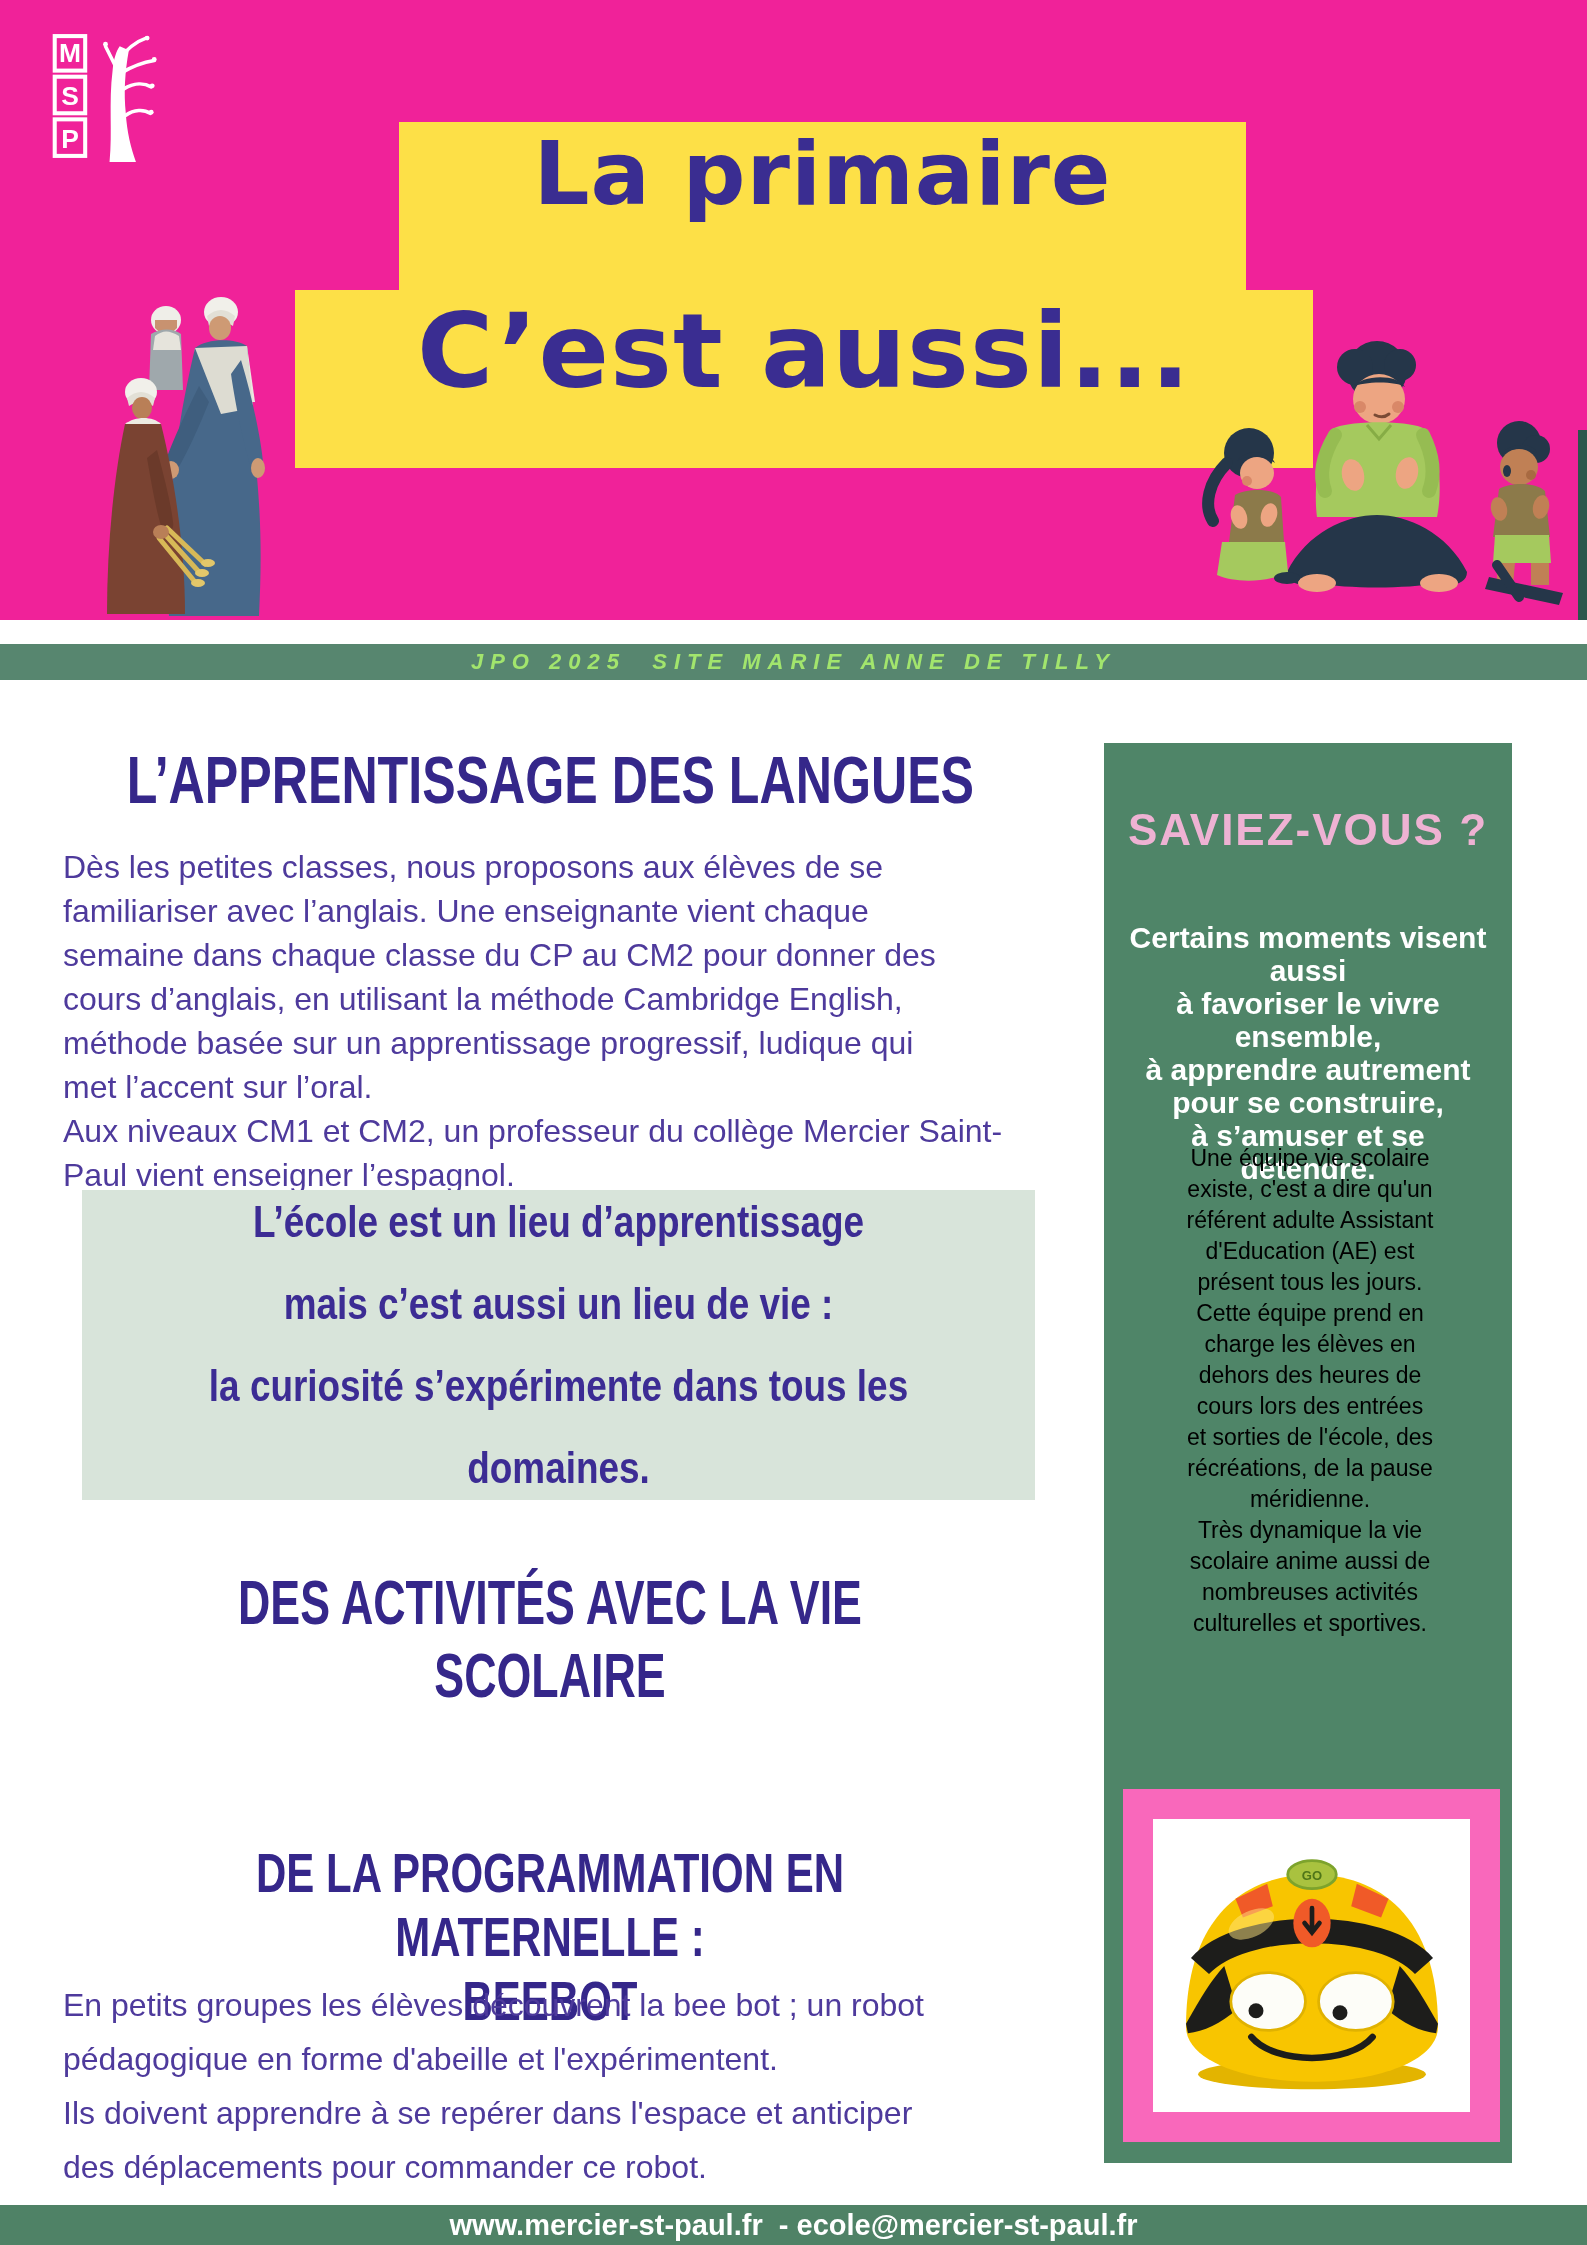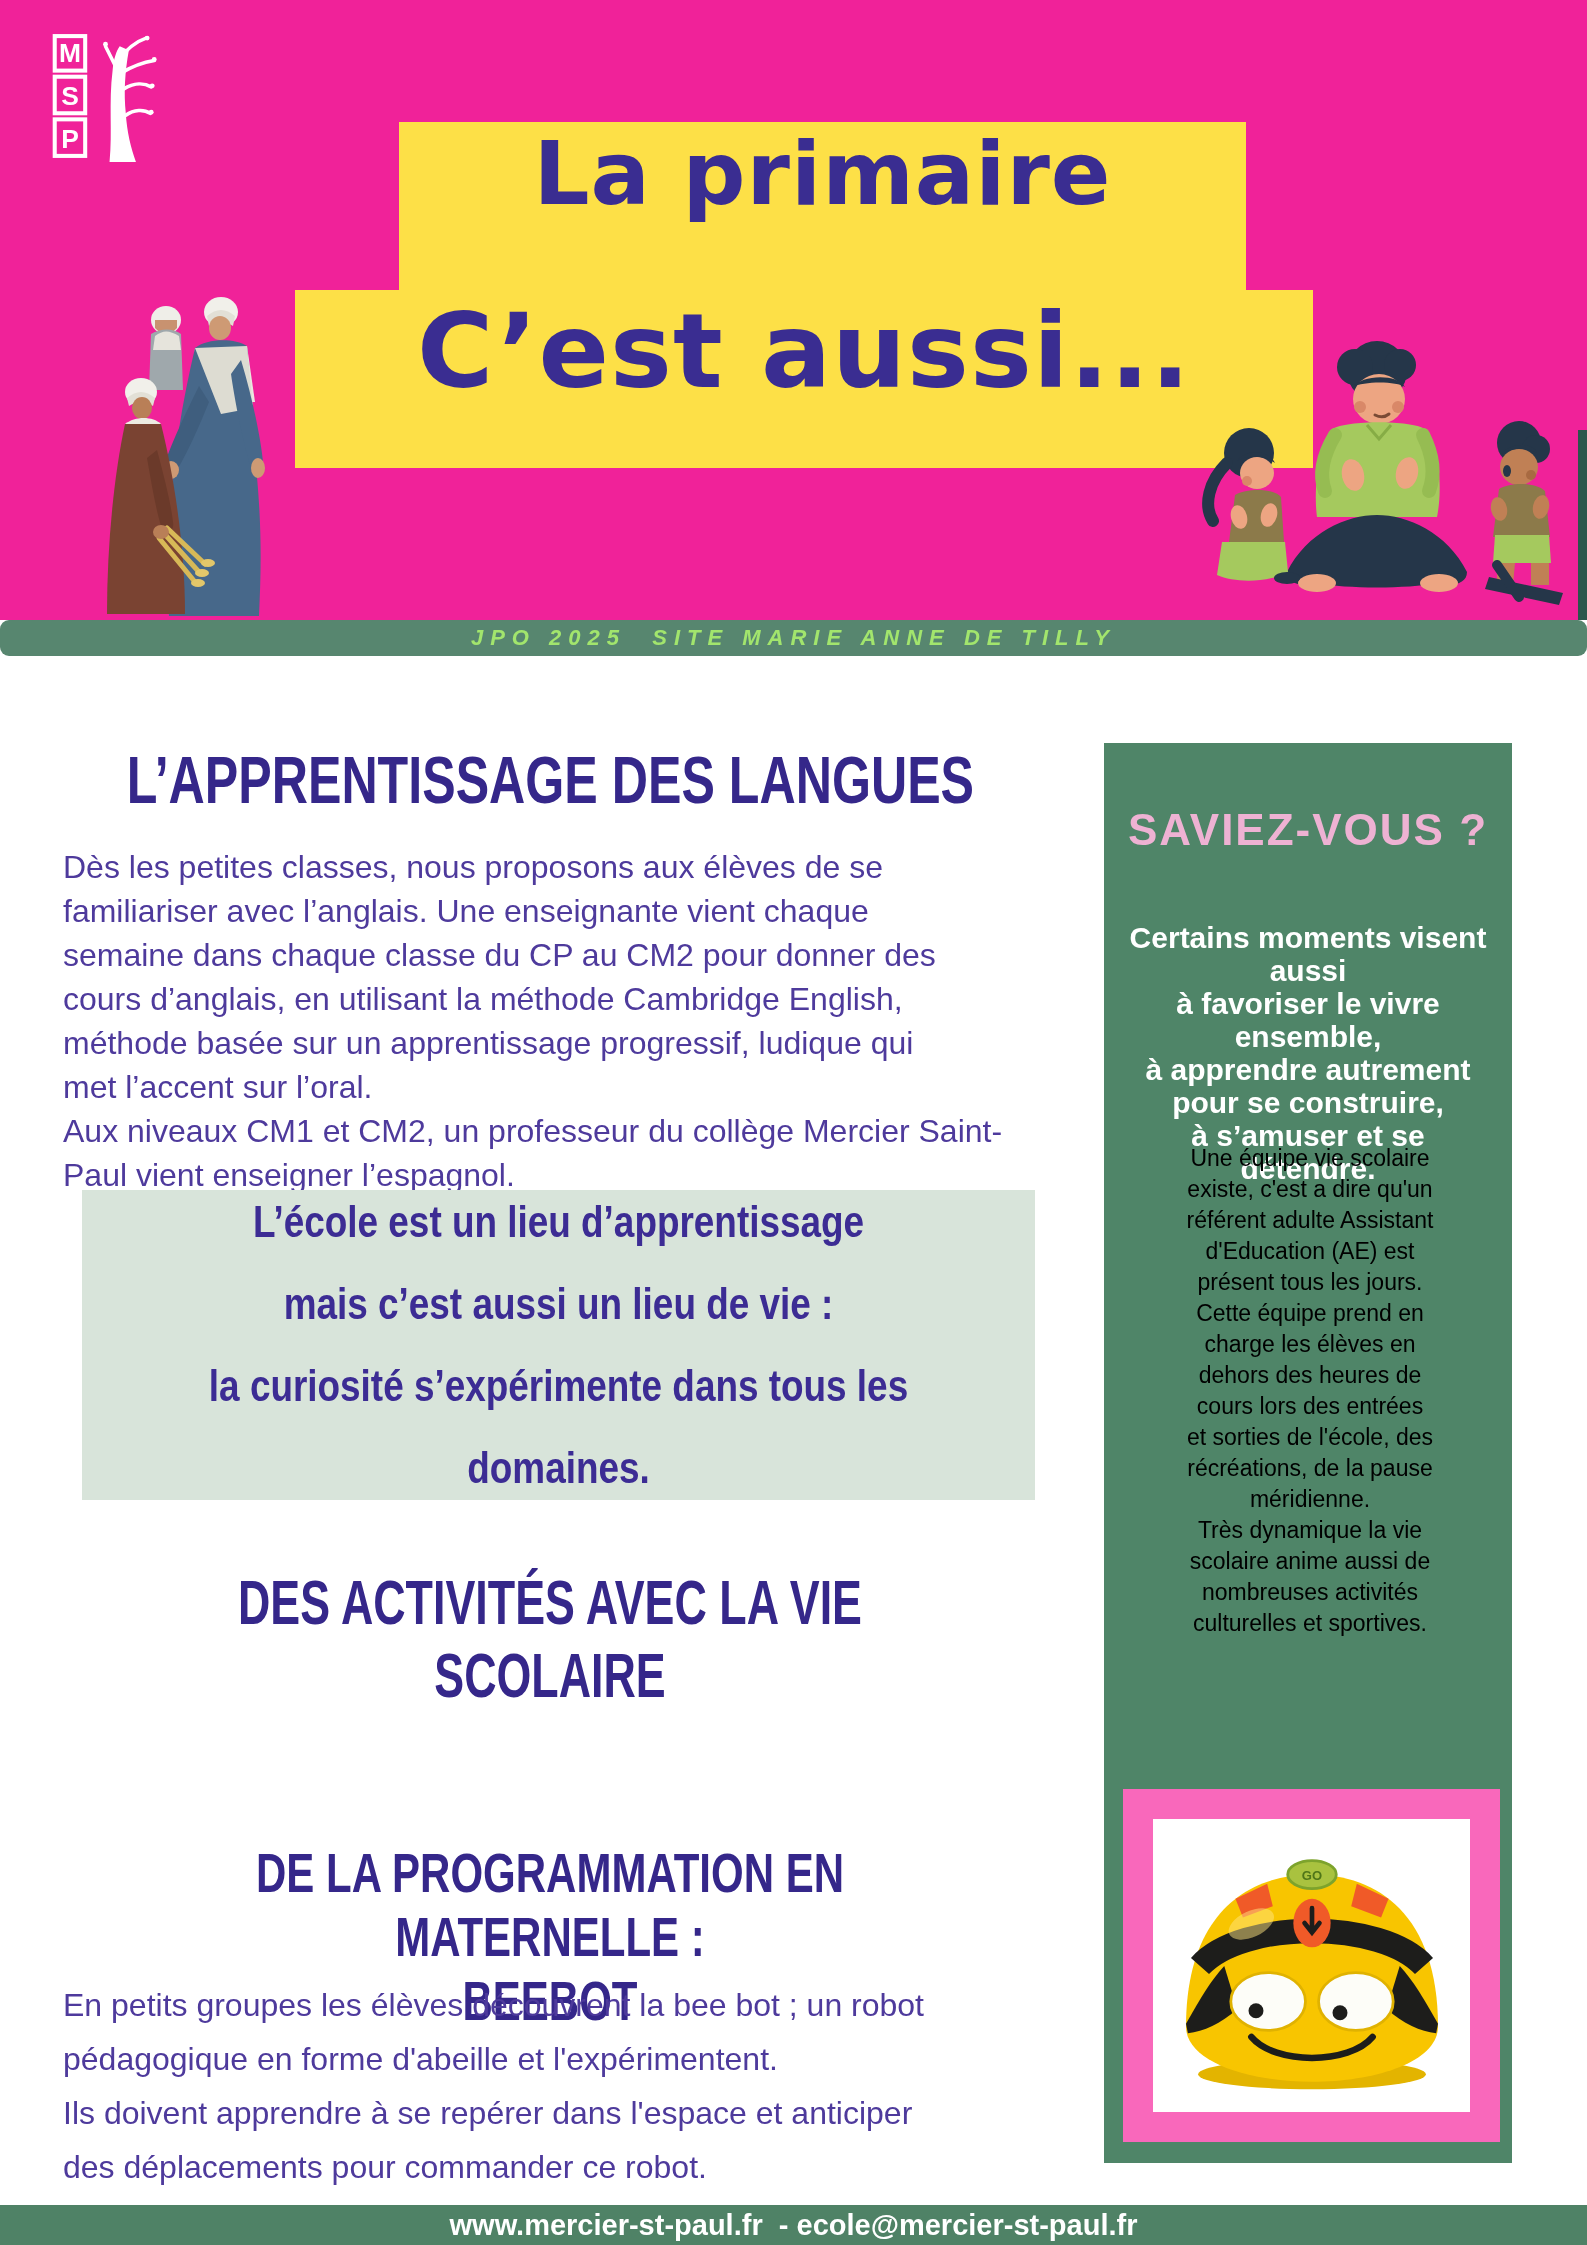--- a/index.html
+++ b/index.html
@@ -11,22 +11,22 @@
   .logo{position:absolute;left:50px;top:30px;width:112px;height:132px;}
   .title-box{position:absolute;background:#fde047;display:flex;justify-content:center;}
   .title-box1{left:399px;top:122px;width:847px;height:169px;}
   .title-box2{left:295px;top:290px;width:1018px;height:178px;}
   .big-title{font-family:"DejaVu Sans",sans-serif;font-weight:700;color:var(--title-blue,#3A2D91);
              letter-spacing:1px;white-space:nowrap;}
   .t1{font-size:88px;}
   .t2{font-size:104px;}
   .teal-strip{position:absolute;left:1578px;top:430px;width:9px;height:190px;background:#2A564C;}
   
-  .banner{position:absolute;left:0;top:620px;width:1587px;height:36px;
-          background:var(--band-green,#57866F);display:flex;align-items:center;justify-content:center;border-radius:9px;}
+  .banner{position:absolute;left:0;top:644px;width:1587px;height:36px;
+          background:var(--band-green,#57866F);display:flex;align-items:center;justify-content:center;}
   .banner span{color:var(--banner-text-green,#A2E56D);font-weight:700;font-style:italic;
                font-size:22px;letter-spacing:7px;white-space:pre;}
   
   .h-wrap{position:absolute;left:55px;width:990px;text-align:center;color:#35278A;}
   .h-wrap>span{display:inline-block;font-weight:700;white-space:pre-line;line-height:1.14;}
   .h1{top:748px;}   .h1>span{font-size:57px;transform:scale(.88,1.16);}
   .h2{top:1575px;}  .h2>span{font-size:56px;transform:scale(.80,1.14);}
   .h3{top:1852px;}  .h3>span{font-size:50px;transform:scale(.84,1.12);}
   .para{position:absolute;left:63px;width:1005px;color:var(--body-purple,#4E3A9C);
         font-size:32px;white-space:pre-line;}

